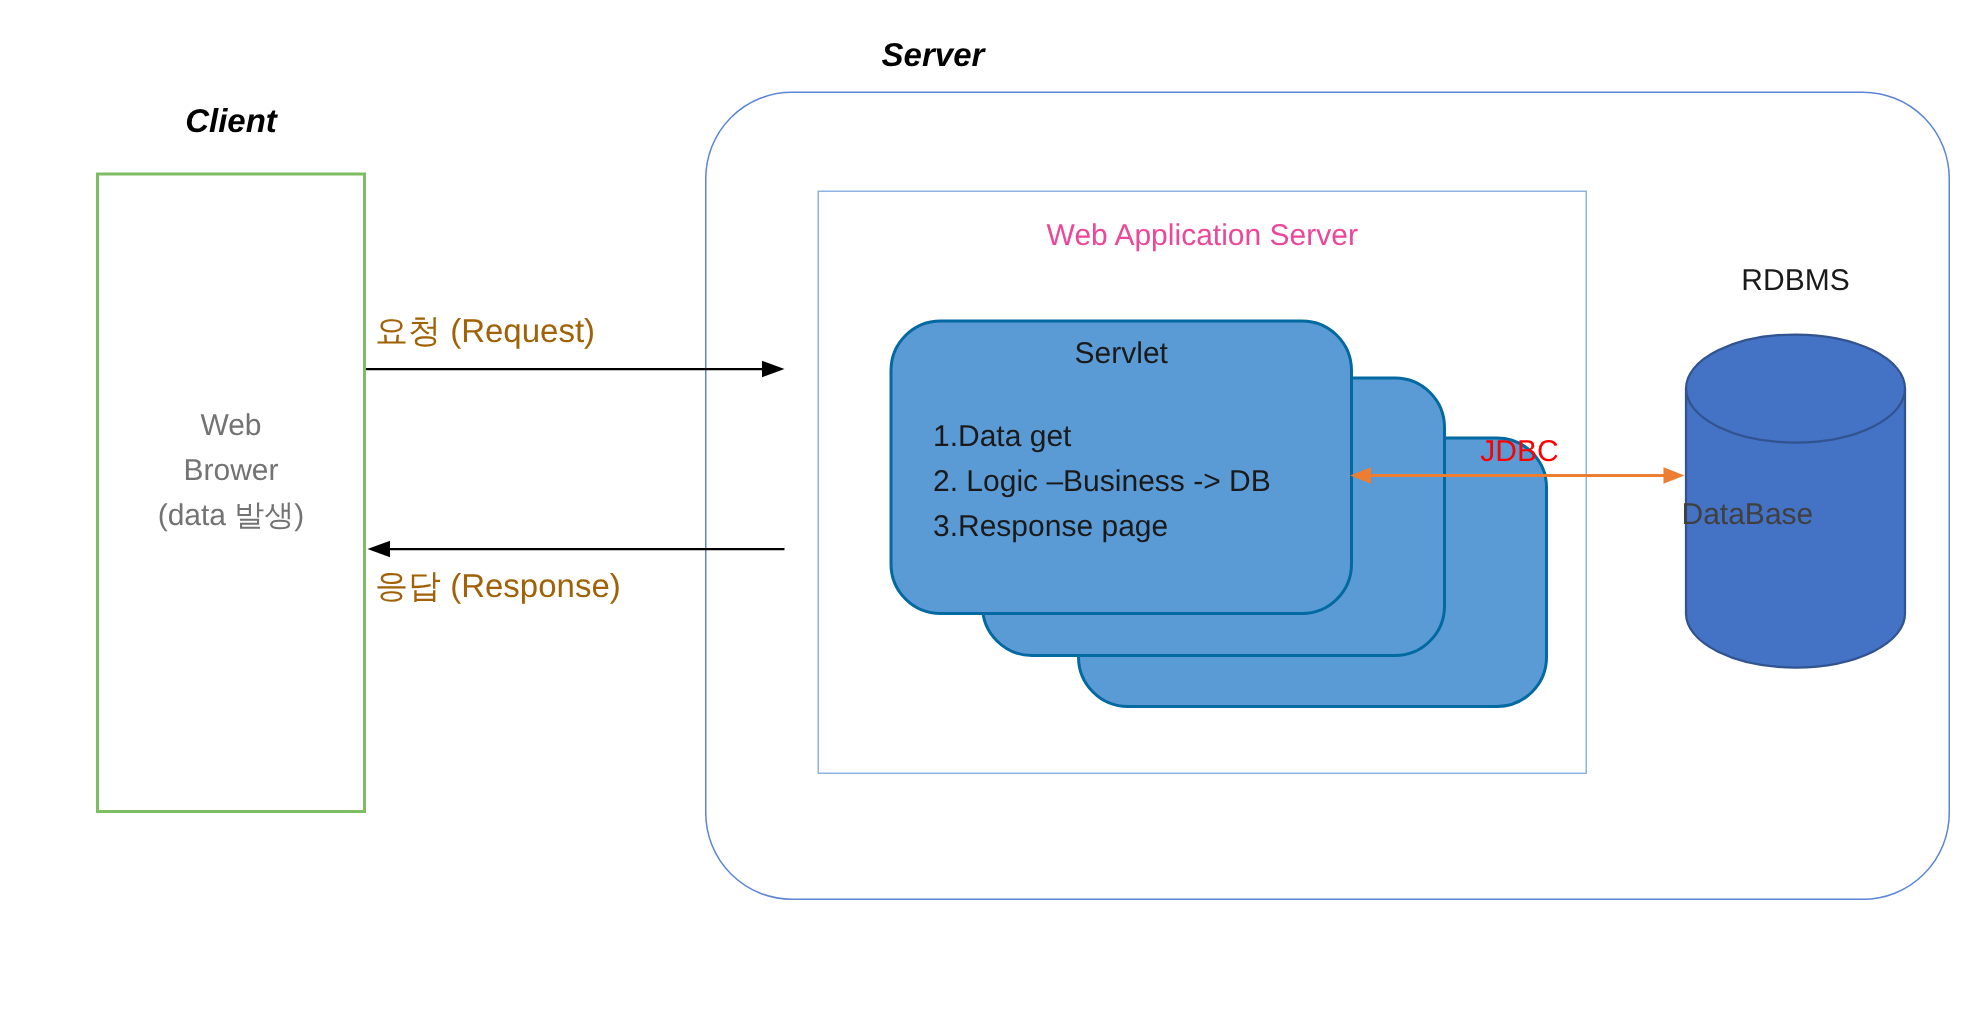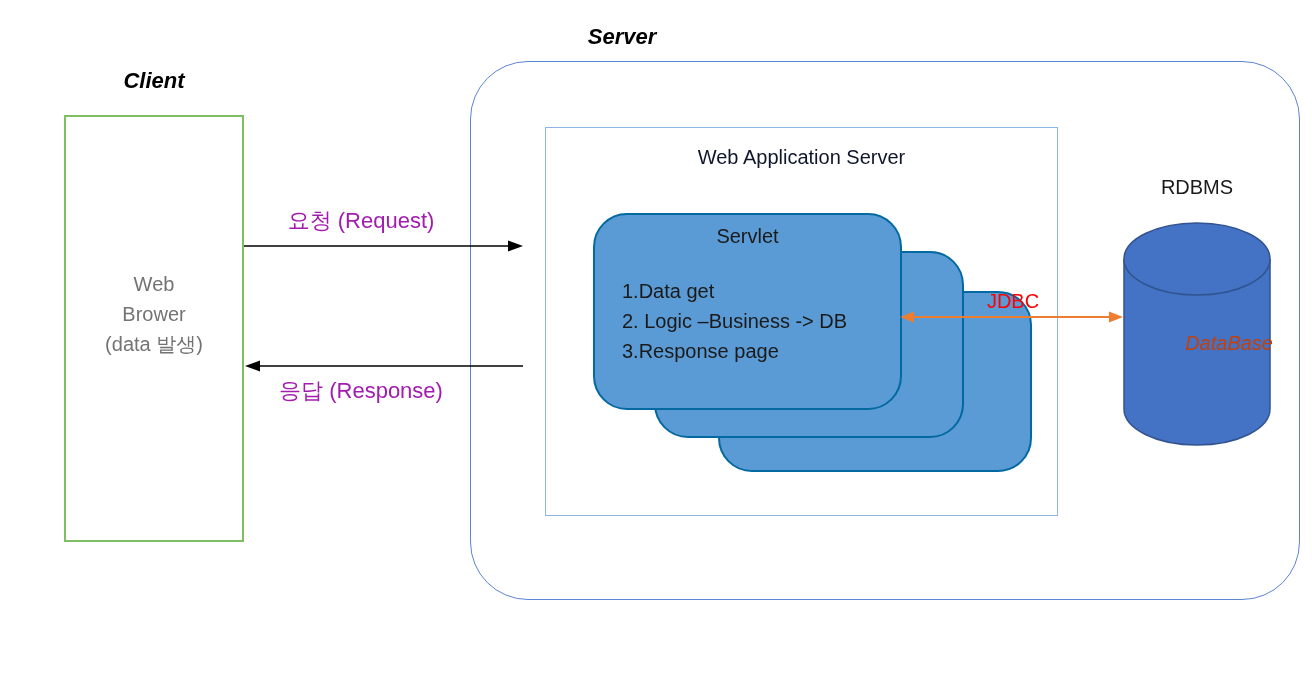--- a/index.html
+++ b/index.html
@@ -57,21 +57,21 @@
   .was-box {
     left: 545px; top: 127px; width: 513px; height: 389px;
     border: 1.5px solid #8eb4e3;
     background: transparent;
     z-index: 1;
   }
   .was-title {
     left: 545px; top: 146px; width: 513px;
     text-align: center;
     font-size: 20px;
-    color: #0f172a;
+    color: #ec4899;
     z-index: 2;
   }
 
   
   .card {
     border-radius: 34px;
     background: #5b9bd5;
     border: 2px solid #0369a1;
   }
   .card-back   { left: 718px; top: 291px; width: 314px; height: 181px; z-index: 2; }
@@ -88,22 +88,21 @@
     margin-left: 27px;
     font-size: 20px;
     line-height: 30px;
     color: #1a1a1a;
     list-style: none;
   }
 
   
   .flow-label {
     font-size: 22px;
-    color: #a21caf;
-    text-align: center;
+    color: #a16207;
     z-index: 6;
   }
   .request-label  { left: 250px; top: 206px; width: 222px; }
   .response-label { left: 250px; top: 376px; width: 222px; }
   .jdbc-label {
     left: 963px; top: 290px; width: 100px;
     font-size: 20px;
     color: #ff0000;
     text-align: center;
     z-index: 6;
@@ -112,25 +111,24 @@
   
   .rdbms-label {
     left: 1121px; top: 176px; width: 152px;
     text-align: center;
     font-size: 20px;
     color: #1a1a1a;
     z-index: 2;
   }
   .database-label {
     left: 1121px; top: 332px; width: 152px;
-    text-align: right;
+    text-align: left;
     font-size: 20px;
-    color: #c2410c;
+    color: #404040;
     z-index: 6;
-    font-style: italic;
   }
 
   
   .overlay {
     left: 0; top: 0; width: 1312px; height: 674px;
     z-index: 5;
     pointer-events: none;
   }
 </style>
 </head>

